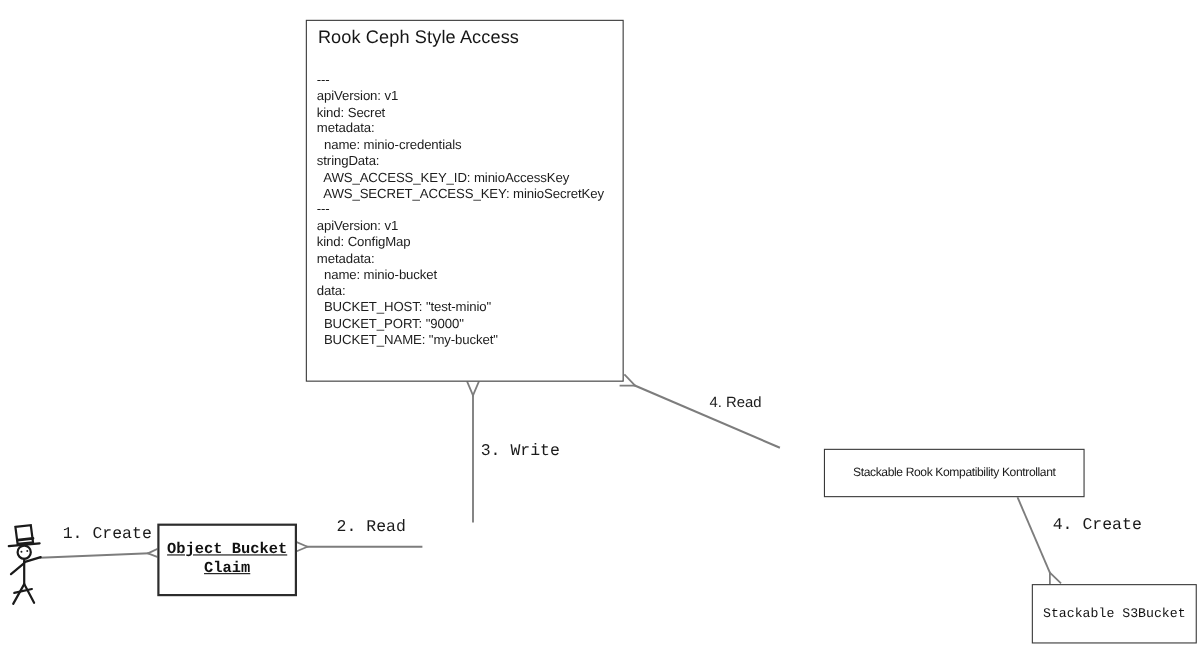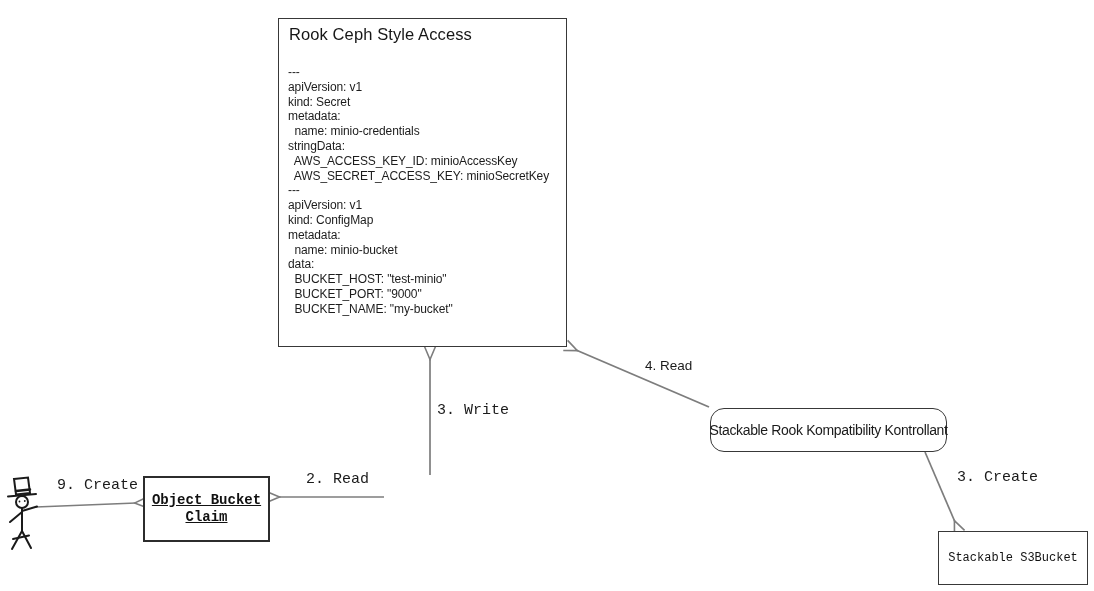--- a/index.html
+++ b/index.html
@@ -80,29 +80,28 @@
   .operator-box {
     left: 384px;
     top: 476px;
     width: 156px;
     height: 67px;
     font-family: "Liberation Mono", monospace;
     font-size: 12.5px;
     color: #1a1a1a;
   }
   .controller-box {
-    left: 710px;
+    left: 749px;
     top: 408px;
     width: 237px;
     height: 44px;
-    font-size: 14px;
+    font-size: 11px;
     letter-spacing: -0.35px;
     color: #1a1a1a;
     white-space: nowrap;
-    border-radius: 14px;
   }
   .s3bucket-box {
     left: 938px;
     top: 531px;
     width: 150px;
     height: 54px;
     border-width: 1.3px;
     font-family: "Liberation Mono", monospace;
     font-weight: normal;
     font-size: 12px;
@@ -197,19 +196,19 @@
 
 
   <div class="box node-label-box controller-box">
     <span>Stackable Rook Kompatibility Kontrollant</span>
   </div>
 
   <div class="box node-label-box s3bucket-box">
     <span>Stackable S3Bucket</span>
   </div>
 
-  <span class="edge-label mono lbl-1">9. Create</span>
+  <span class="edge-label mono lbl-1">1. Create</span>
   <span class="edge-label mono lbl-2">2. Read</span>
   <span class="edge-label mono lbl-3">3. Write</span>
   <span class="edge-label sans lbl-4">4. Read</span>
-  <span class="edge-label mono lbl-5">3. Create</span>
+  <span class="edge-label mono lbl-5">4. Create</span>
 
 </div>
 
 </body></html>

